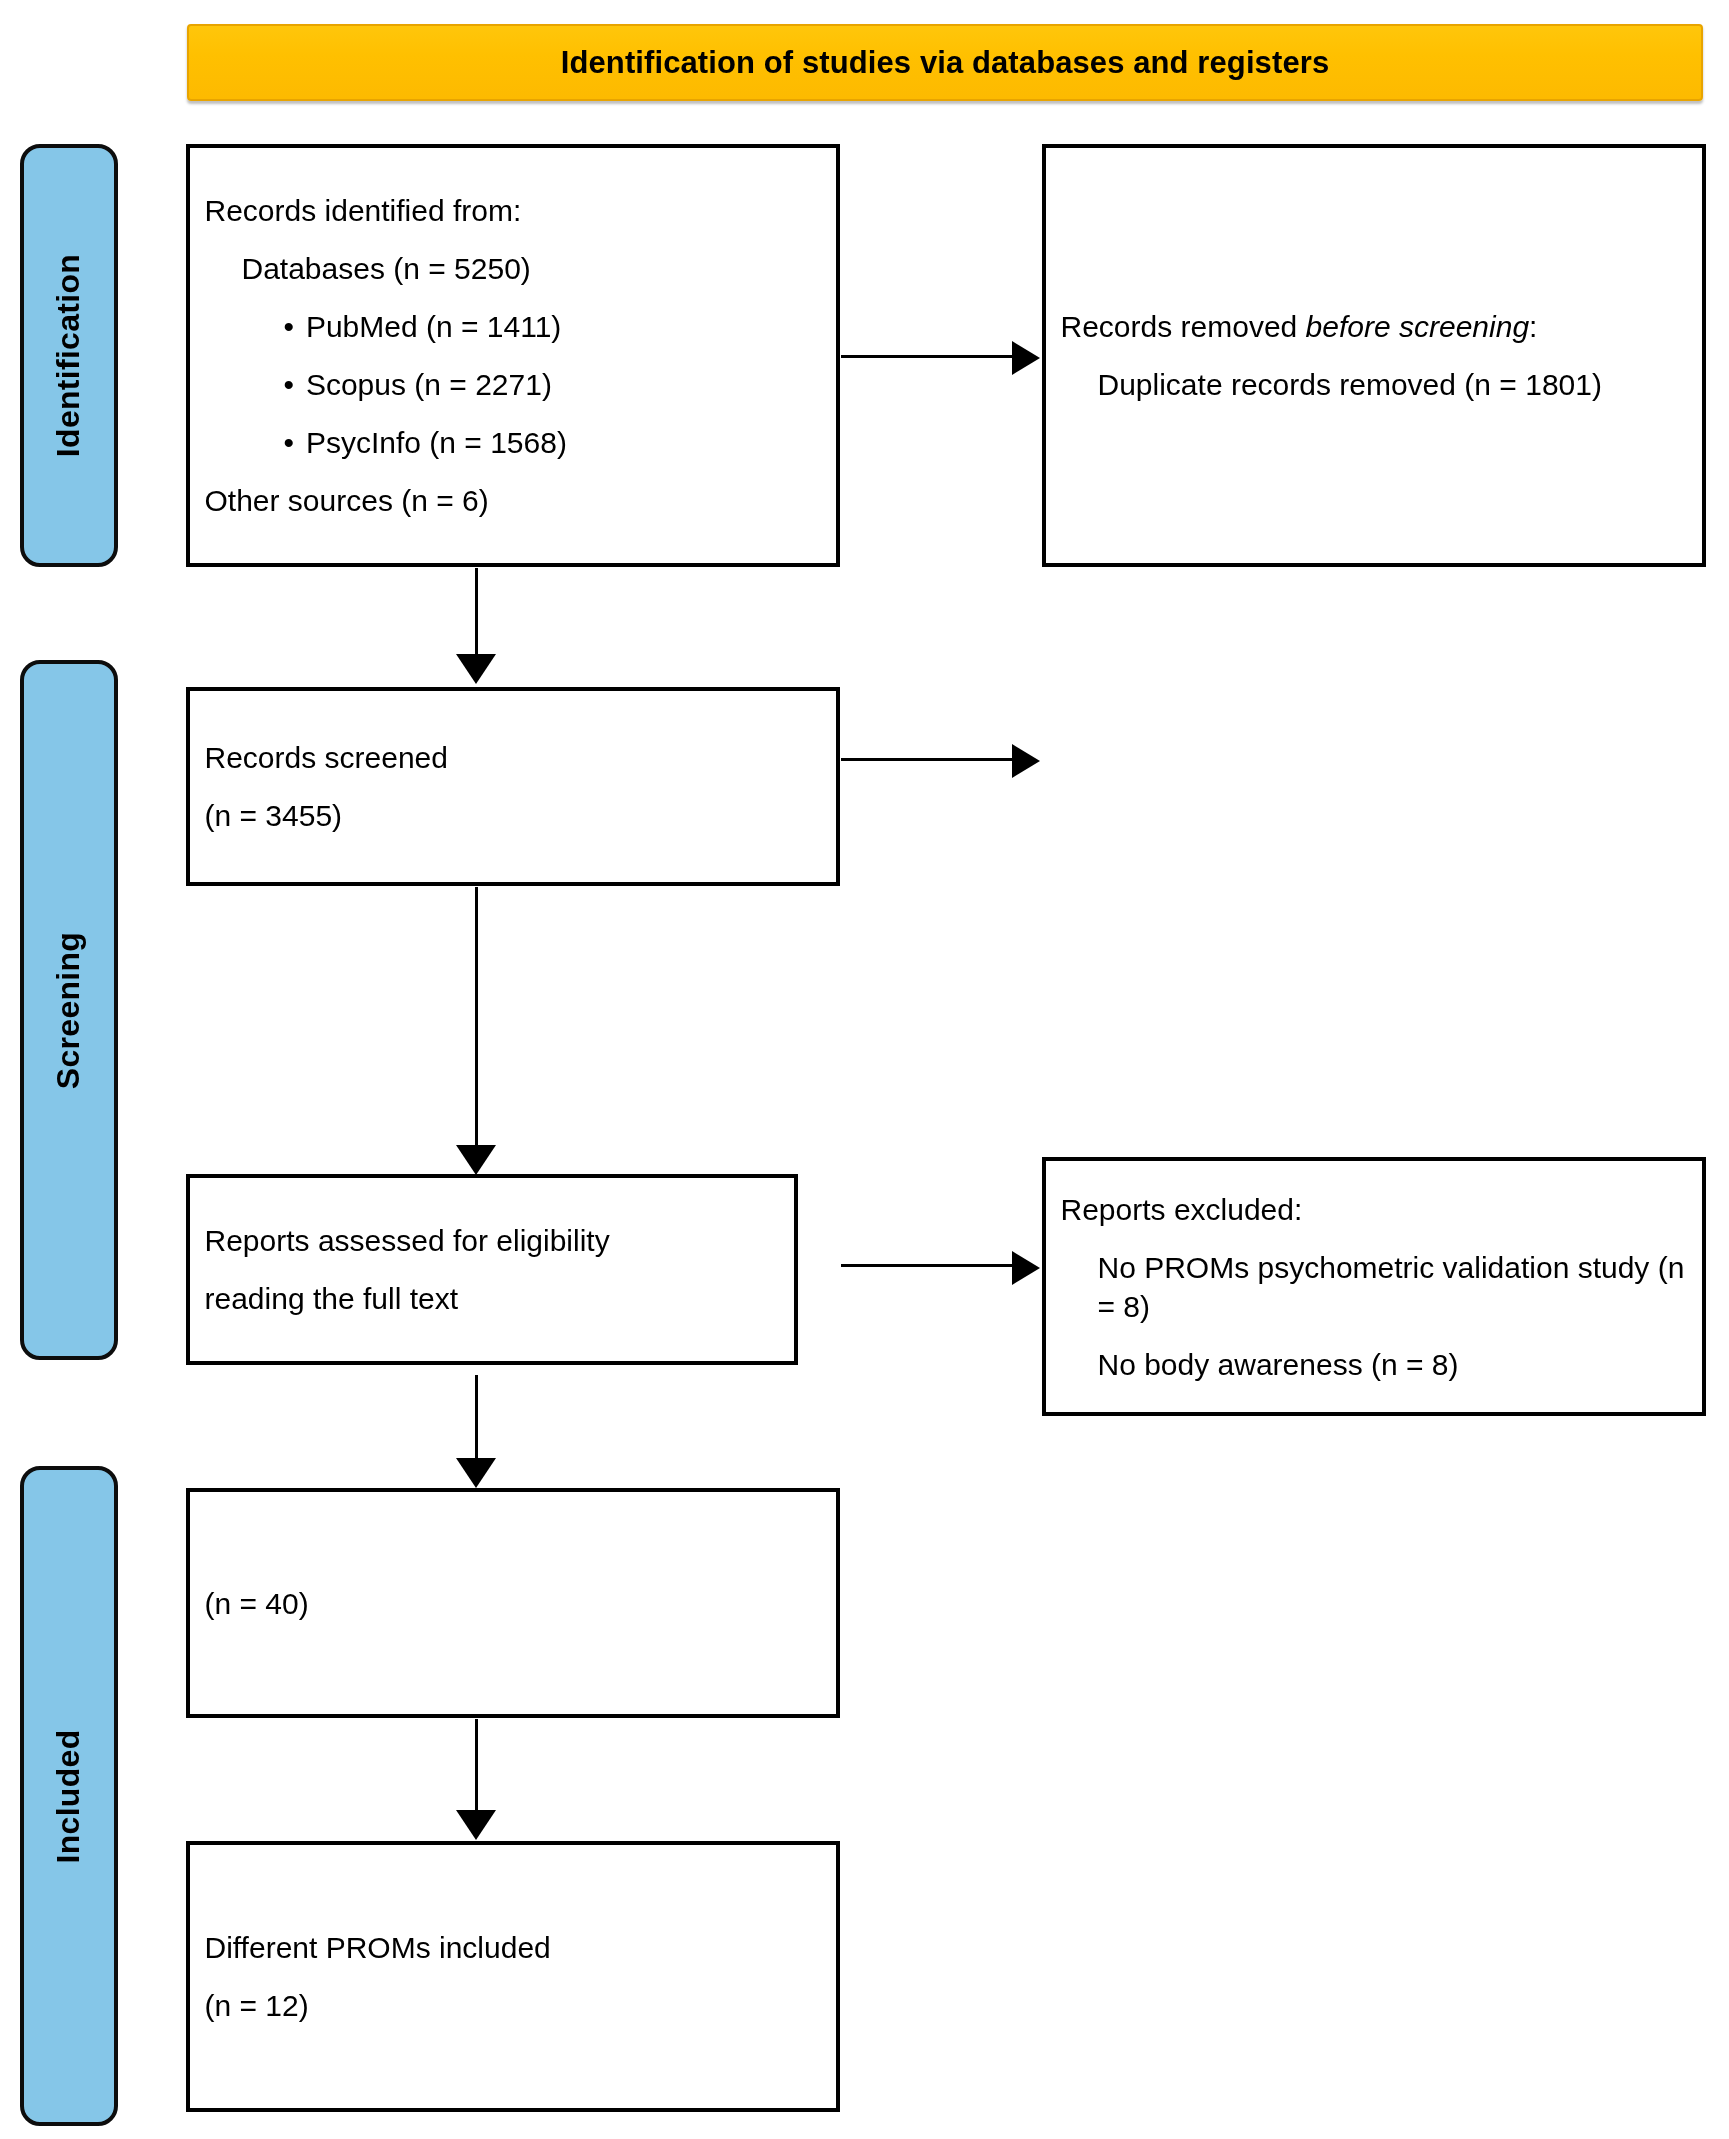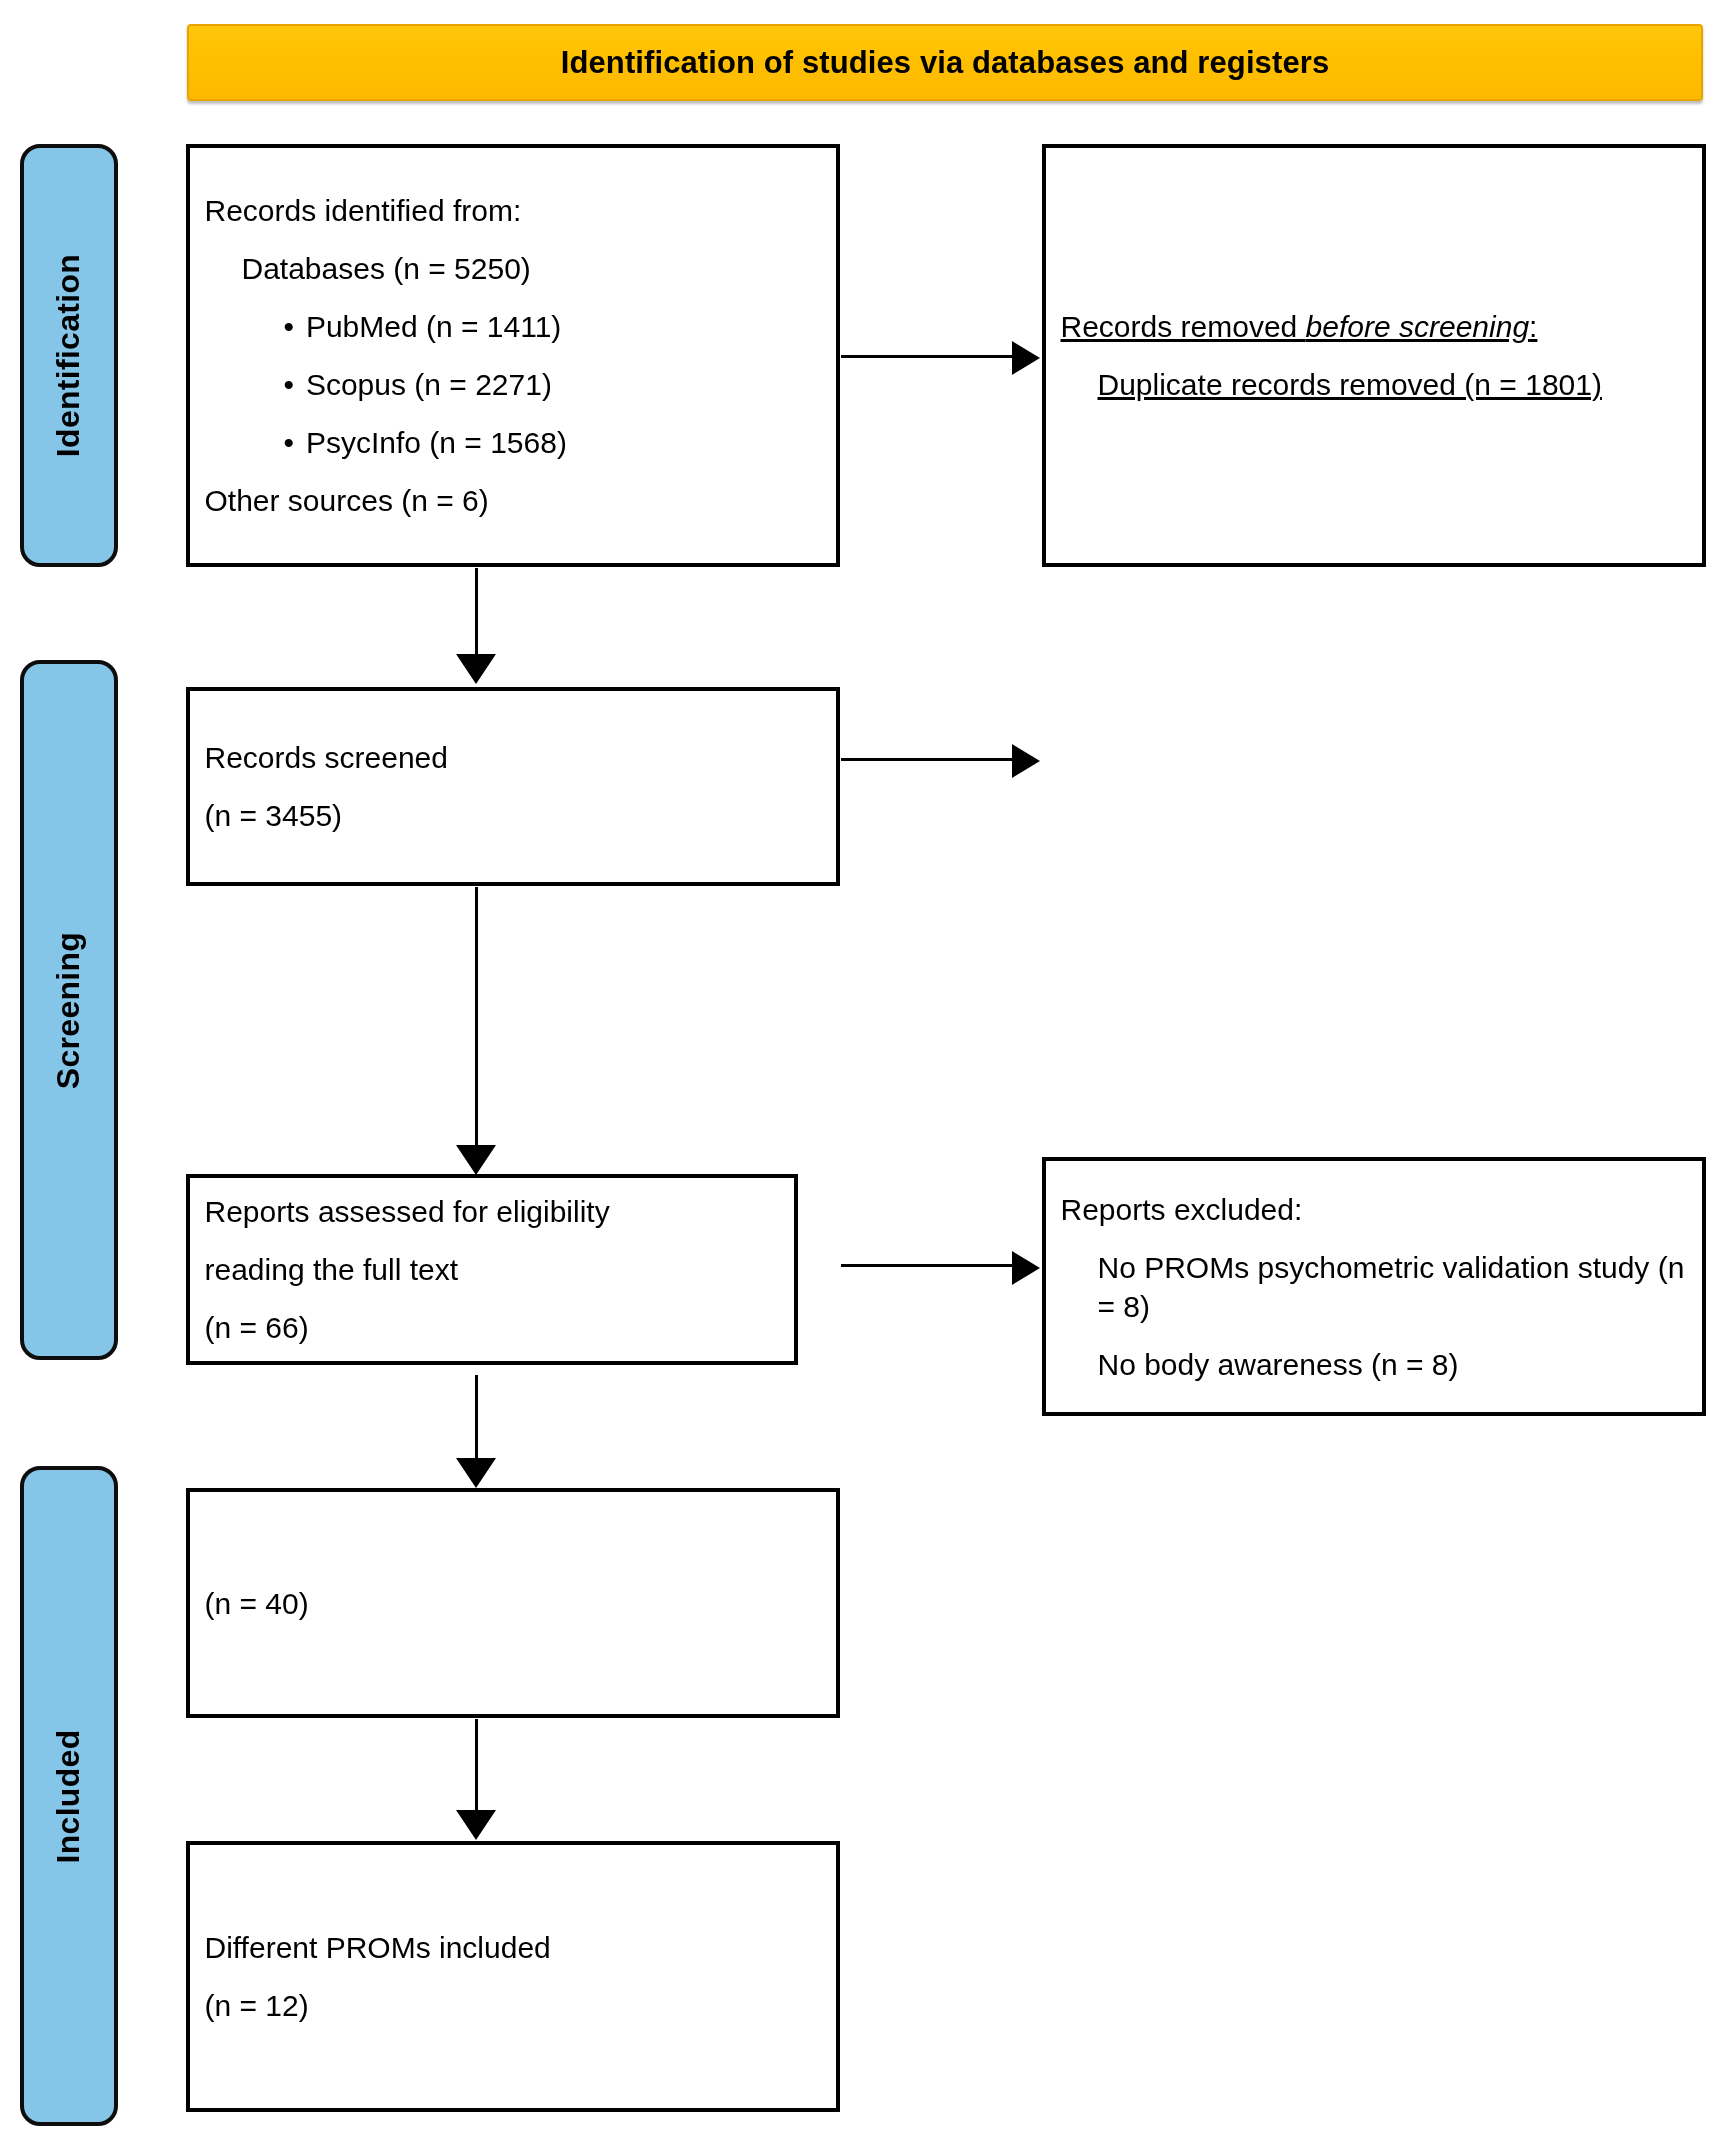--- a/index.html
+++ b/index.html
@@ -104,21 +104,21 @@
     font-size: 30px;
     line-height: 1.30;
   }
   .bullet-text {
     font-size: 30px;
     line-height: 1.30;
   }
 
   
   #box-identified   { left: 186px;  top: 144px;  width: 654px;  height: 423px; }
-  #box-removed      { left: 1042px; top: 144px;  width: 664px; height: 423px; text-decoration: underline; }
+  #box-removed      { left: 1042px; top: 144px;  width: 664px; height: 423px; }
   #box-screened     { left: 186px;  top: 687px; width: 654px;  height: 199px; }
   #box-rec-excluded { left: 1042px; top: 668px; width: 664px; height: 302px; }
   #box-eligibility  { left: 186px;  top: 1174px; width: 612px;  height: 191px; }
   #box-rep-excluded { left: 1042px; top: 1157px; width: 664px; height: 259px; }
   #box-studies      { left: 186px;  top: 1488px; width: 654px;  height: 230px; }
   #box-proms        { left: 186px;  top: 1841px; width: 654px;  height: 271px; }
 
   
   .v-line {
     position: absolute;
@@ -212,21 +212,20 @@
 
   <div class="box" id="box-screened">
     <p>Records screened</p>
     <p>(n = 3455)</p>
   </div>
 
 
   <div class="box" id="box-eligibility">
     <p>Reports assessed for eligibility</p>
     <p>reading the full text</p>
-    <p>(n = 66)</p>
   </div>
 
   <div class="box" id="box-rep-excluded">
     <p>Reports excluded:</p>
     <p class="indent-2">No PROMs psychometric validation study (n = 8)</p>
     <p class="indent-2">No body awareness (n = 8)</p>
   </div>
 
   <div class="box" id="box-studies">
     <p>(n = 40)</p>

